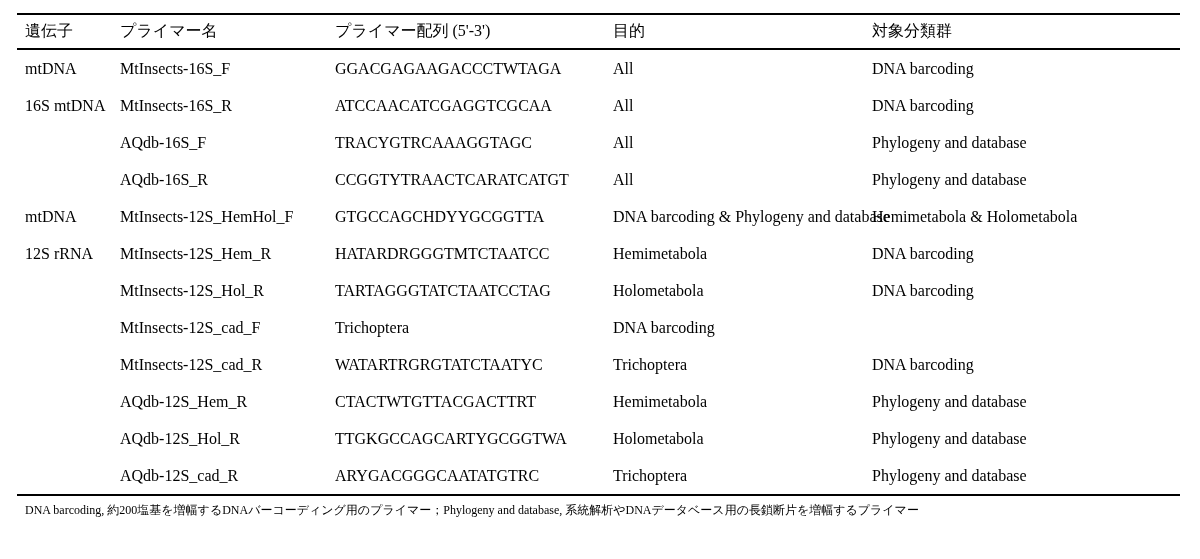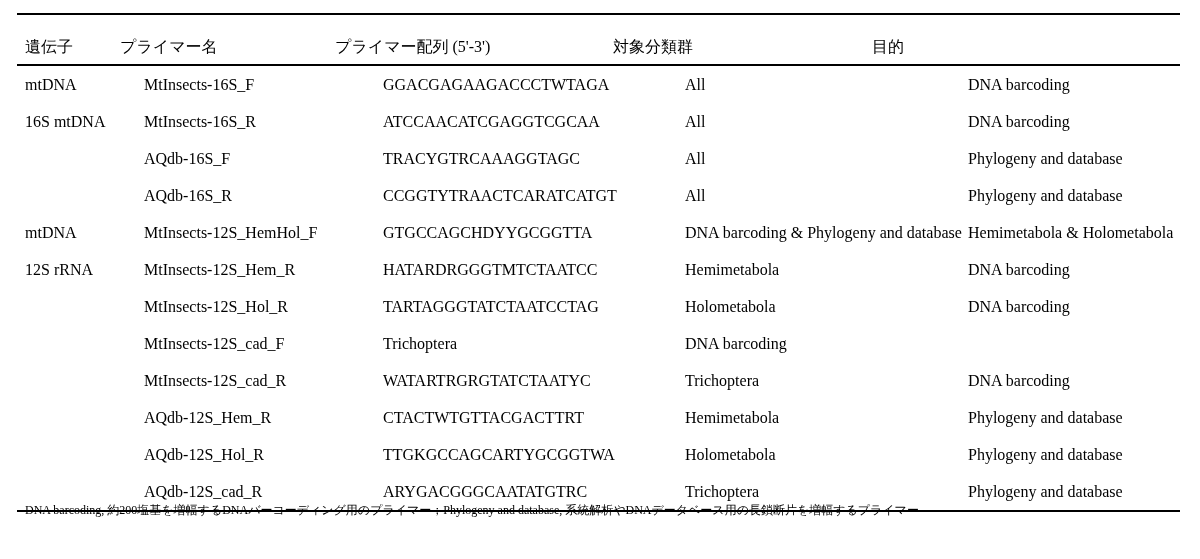--- a/index.html
+++ b/index.html
@@ -29,30 +29,28 @@
     box-sizing: content-box;
   }
   .thead {
     display: grid;
     grid-template-columns: 95px 215px 278px 259px 1fr;
     height: 33px;
     align-items: center;
     border-bottom: 2px solid #000;
     padding-left: 8px;
     font-size: 16px;
-    margin-top: 16px;
   }
   .trow {
     display: grid;
     grid-template-columns: 95px 215px 278px 259px 1fr;
     height: 37px;
     align-items: center;
     padding-left: 8px;
     font-size: 16px;
-    gap: 24px;
   }
   .cell {
     white-space: nowrap;
     overflow: visible;
   }
   .footnote {
     position: absolute;
     left: 17px;
     top: 495px;
     width: 1156px;
@@ -67,22 +65,22 @@
 <body>
 
 <div class="page">
 
   <div class="ptable">
 
     <div class="thead">
       <div class="cell">遺伝子</div>
       <div class="cell">プライマー名</div>
       <div class="cell">プライマー配列 (5'-3')</div>
+      <div class="cell">目的</div>
       <div class="cell">対象分類群</div>
-      <div class="cell">目的</div>
     </div>
 
     <div class="tbody" id="tbody">
   <div class="trow">
     <div class="cell">mtDNA</div>
     <div class="cell">MtInsects-16S_F</div>
     <div class="cell">GGACGAGAAGACCCTWTAGA</div>
     <div class="cell">All</div>
     <div class="cell">DNA barcoding</div>
   </div>

